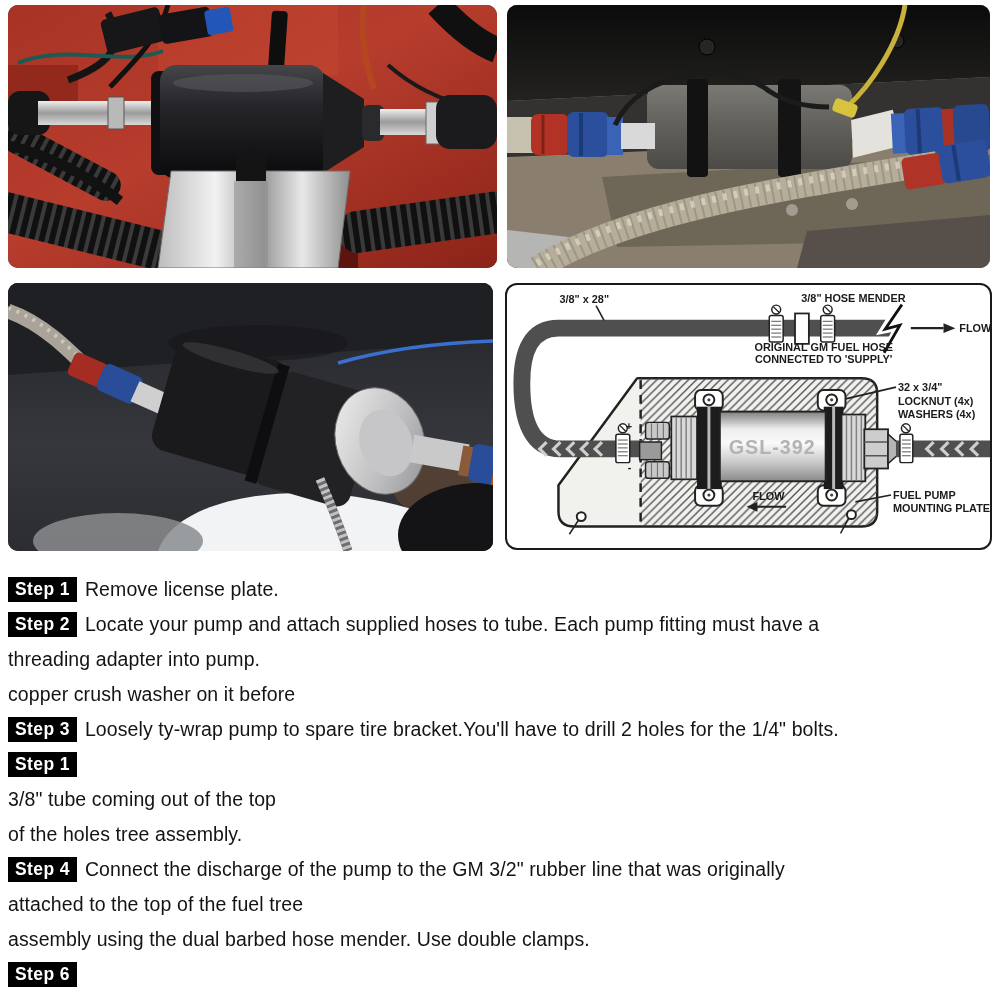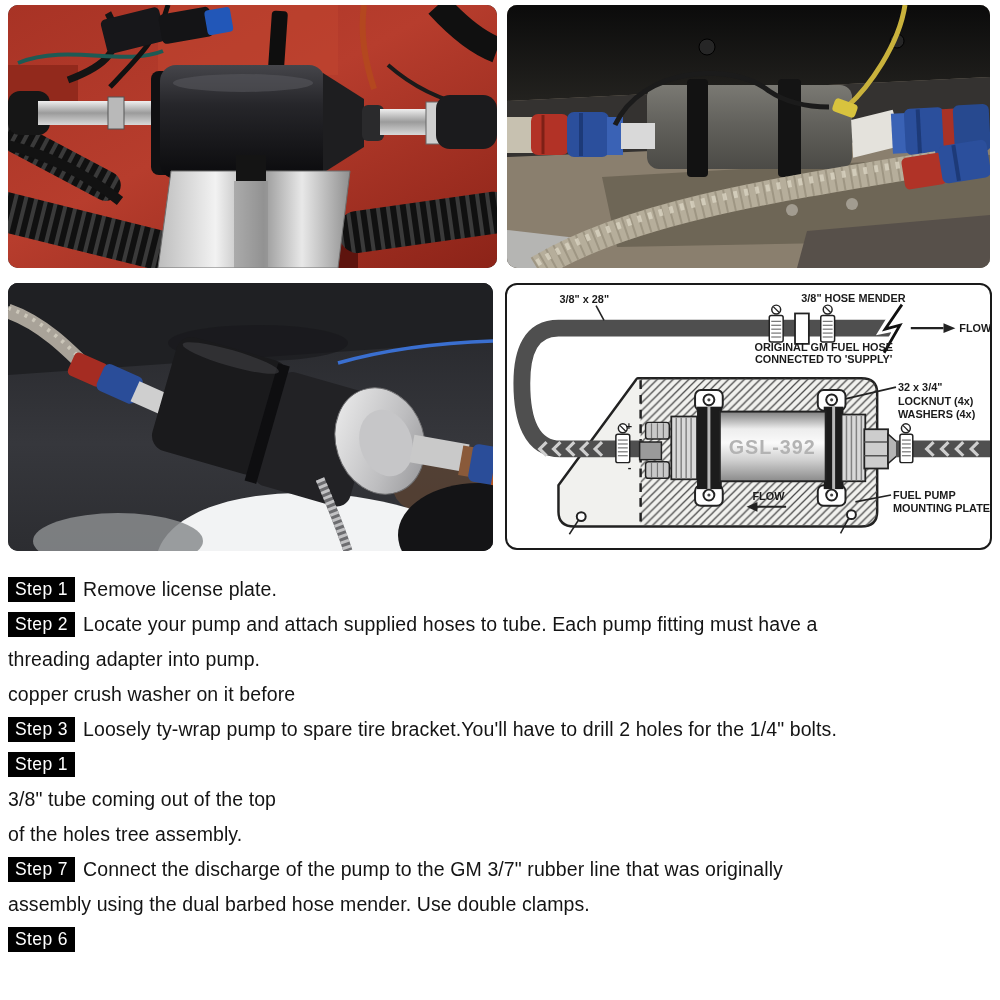--- a/index.html
+++ b/index.html
@@ -6,21 +6,21 @@
   body{width:1000px;height:1000px;font-family:"Liberation Sans",sans-serif;}
   .canvas{position:relative;width:1000px;height:1000px;background:#fff;overflow:hidden;}
   .photo{position:absolute;border-radius:10px;overflow:hidden;background:#222;}
   #ph-tl{left:8px;top:5px;width:489px;height:263px;}
   #ph-tr{left:507px;top:5px;width:483px;height:263px;}
   #ph-bl{left:8px;top:283px;width:485px;height:268px;}
   #diagram-box{position:absolute;left:505px;top:283px;width:483px;height:263px;border:2.5px solid #1a1a1a;border-radius:12px;background:#fff;overflow:hidden;}
   .photo svg,#diagram-box svg{display:block;width:100%;height:100%;}
   .steps{position:absolute;left:8px;top:572px;width:990px;}
   .line{height:35px;display:flex;align-items:center;white-space:nowrap;font-size:19.5px;color:#141414;letter-spacing:0.1px;}
-  .badge{display:inline-block;background:#000;color:#fff;font-weight:400;font-size:17.5px;line-height:24px;padding:0 7px 1px 7px;margin-right:8px;letter-spacing:0.4px;flex:0 0 auto;}
+  .badge{display:inline-block;background:#000;color:#fff;font-weight:700;font-size:17.5px;line-height:24px;padding:0 7px 1px 7px;margin-right:8px;letter-spacing:0.4px;flex:0 0 auto;}
   .dl{font-family:"Liberation Sans",sans-serif;font-weight:bold;font-size:11px;fill:#1a1a1a;}
   .dl-model{font-family:"Liberation Sans",sans-serif;font-weight:bold;font-size:20px;fill:#b3b3b3;letter-spacing:1px;}
 </style>
 </head>
 <body>
 
 <div class="canvas">
 
   <div class="photo" id="ph-tl">
     <svg viewBox="0 0 489 263" preserveAspectRatio="none">
@@ -393,22 +393,25 @@
     <div class="line">
       <span class="badge">Step 1</span>
     </div>
     <div class="line">
       <span>3/8" tube coming out of the top</span>
     </div>
     <div class="line">
       <span>of the holes tree assembly.</span>
     </div>
     <div class="line">
-      <span class="badge">Step 7</span>
-      <span>Connect the discharge of the pump to the GM 3/7" rubber line that was originally</span>
+      <span class="badge">Step 4</span>
+      <span>Connect the discharge of the pump to the GM 3/2" rubber line that was originally</span>
+    </div>
+    <div class="line">
+      <span>attached to the top of the fuel tree</span>
     </div>
     <div class="line">
       <span>assembly using the dual barbed hose mender. Use double clamps.</span>
     </div>
     <div class="line">
       <span class="badge">Step 6</span>
     </div>
   </div>
 
 </div>

